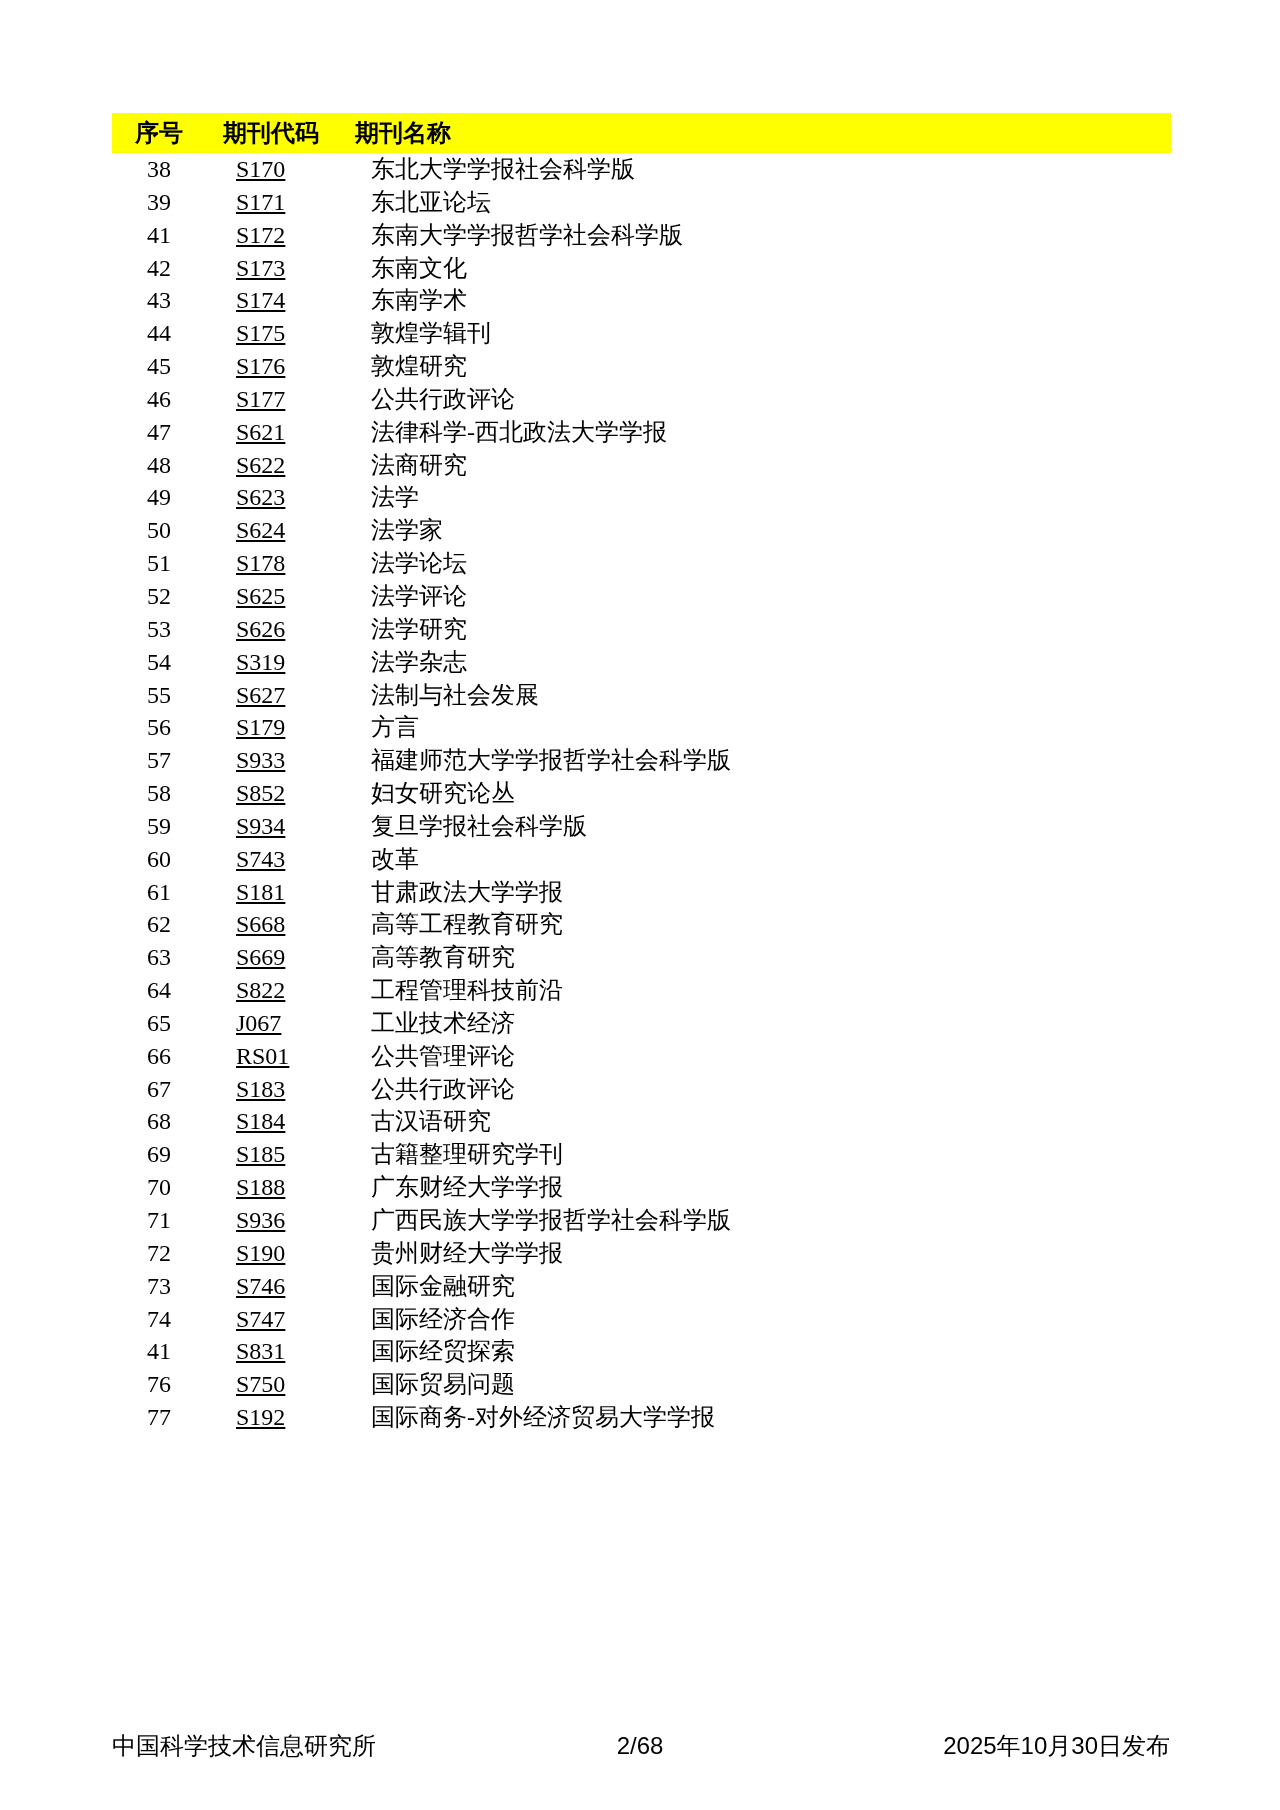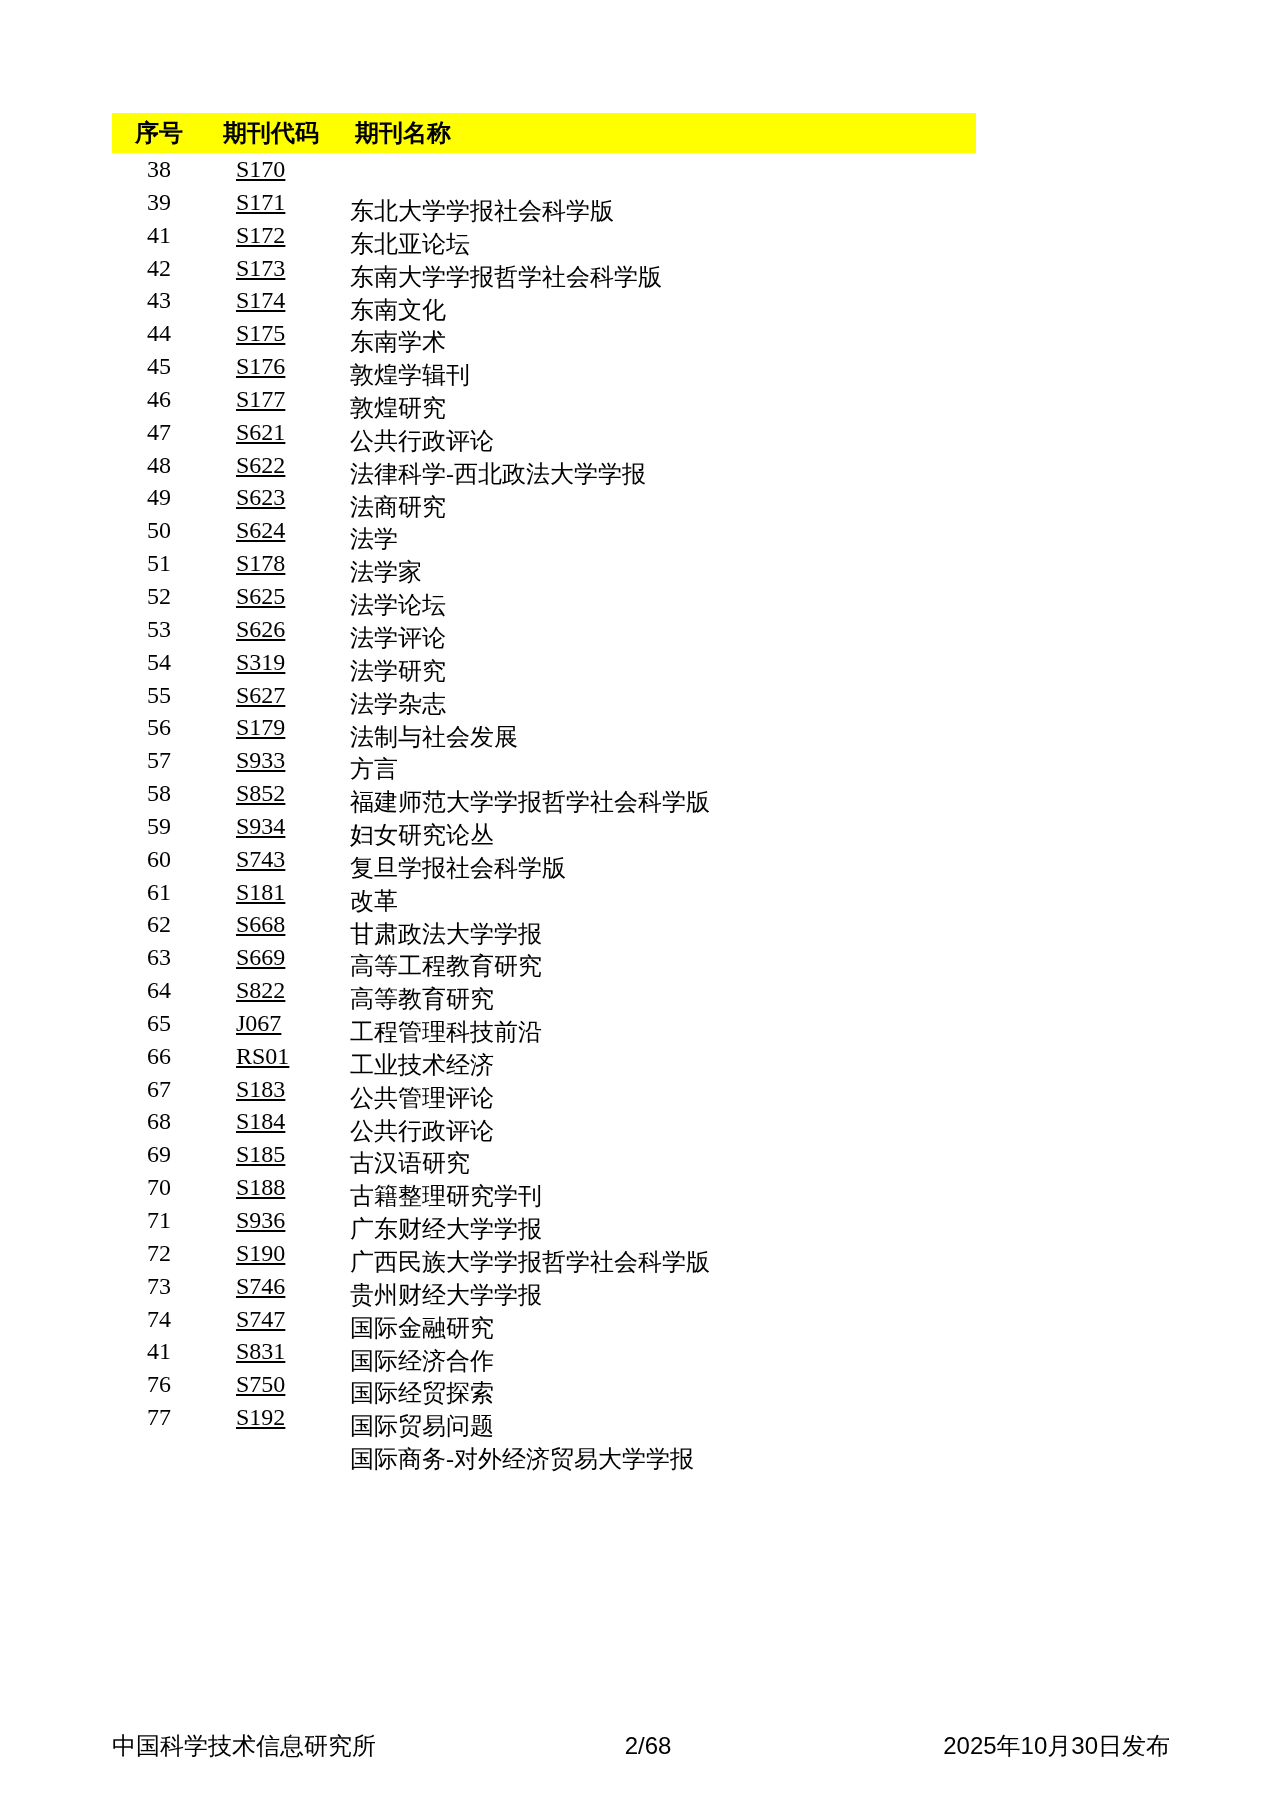--- a/index.html
+++ b/index.html
@@ -14,21 +14,21 @@
     background: #ffffff;
     font-family: "Liberation Serif", "DejaVu Serif", serif;
     color: #000000;
     overflow: hidden;
   }
   
   .header-band {
     position: absolute;
     left: 112px;
     top: 113px;
-    width: 864px;
+    width: 1059px;
     height: 40px;
     background: #ffff00;
     text-align: center;
   }
   .header-band .hcell {
     position: absolute;
     top: 0;
     line-height: 40px;
     font-size: 24px;
     font-weight: bold;
@@ -53,33 +53,33 @@
   }
   .row .cell {
     position: absolute;
     top: 0;
     line-height: 32.85px;
     font-size: 24px;
     white-space: nowrap;
   }
   .cell.c-serial { left: 133px; }
   .cell.c-code   { left: 222px; text-decoration: underline; }
-  .cell.c-name   { left: 336px; margin-top: 42px; }
+  .cell.c-name   { left: 357px; }
 
   
   .footer-org, .footer-page, .footer-date {
     position: absolute;
     top: 1731px;
     line-height: 30px;
     font-size: 24px;
     font-family: "Liberation Sans", "DejaVu Sans", sans-serif;
     white-space: nowrap;
   }
   .footer-org  { left: 112px; }
-  .footer-page { left: 640px; transform: translateX(-50%); margin-left: 8px; }
+  .footer-page { left: 640px; transform: translateX(-50%); }
   .footer-date { right: 110px; }
 </style>
 </head>
 <body>
 
 <div class="page">
 
   <div class="header-band">
     <span class="hcell h-serial">序号</span>
     <span class="hcell h-code">期刊代码</span>

